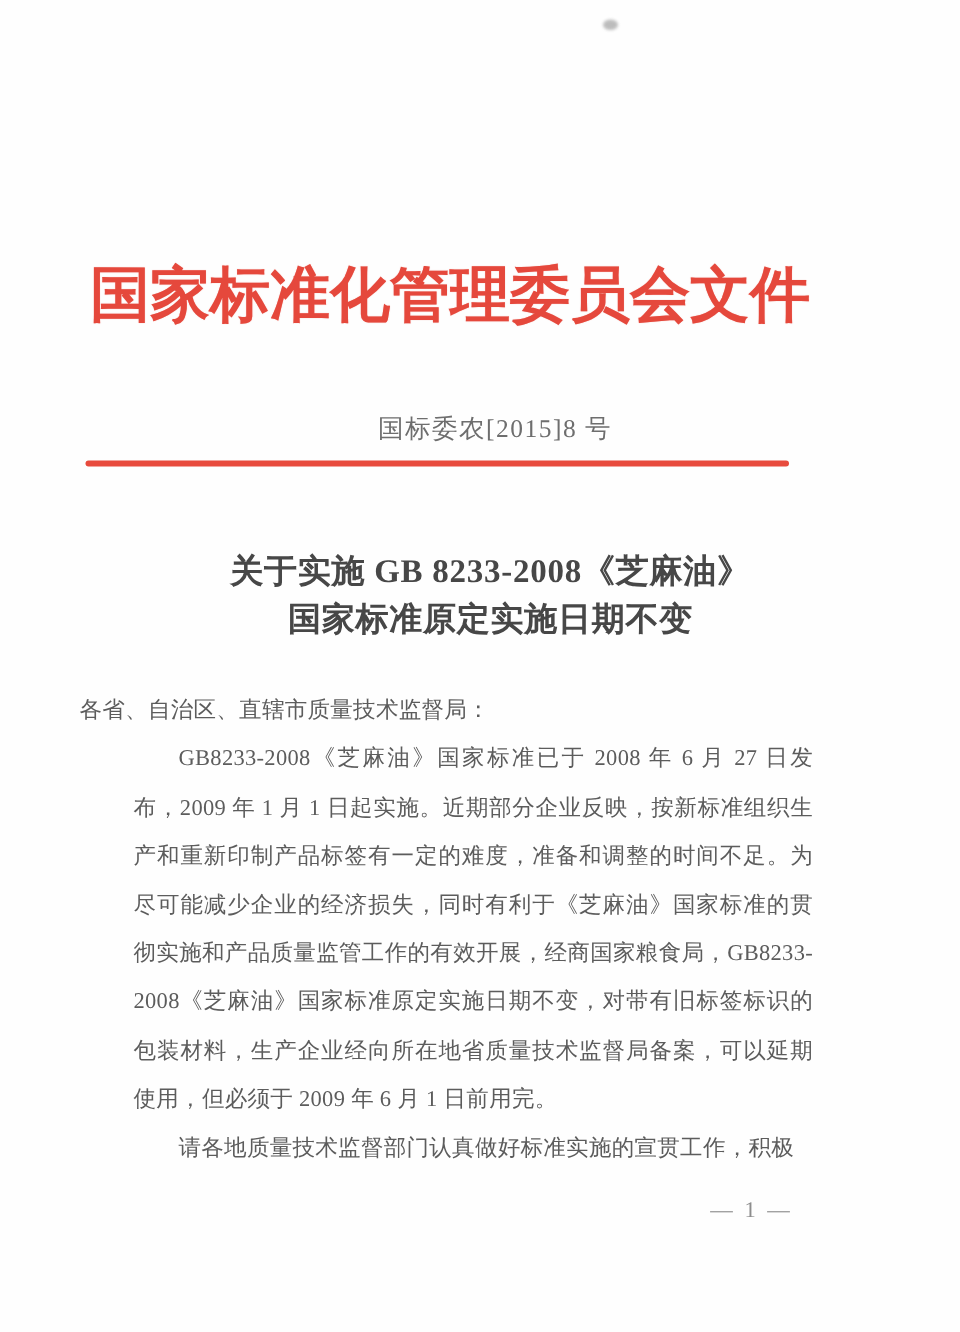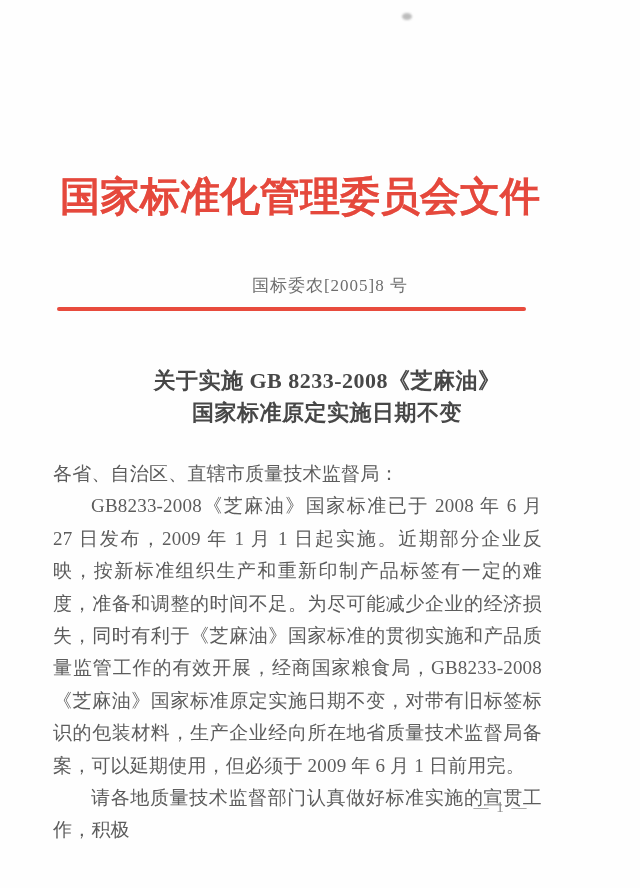--- a/index.html
+++ b/index.html
@@ -70,49 +70,49 @@
     font-size: 22px;
     line-height: 32px;
     color: #474747;
     letter-spacing: 0.5px;
   }
   .body-text {
     position: absolute;
     top: 458px;
     left: 53px;
     width: 489px;
-    font-size: 19px;
+    font-size: 15px;
     line-height: 32.4px;
     color: #5c5c5c;
     text-align: justify;
     letter-spacing: 0.2px;
   }
   .body-text p { margin: 0; }
-  .body-text p.indent { text-indent: 2em; }
+  .body-text p.indent { text-indent: 2em; margin-left: 36px; }
   .page-number {
     position: absolute;
     top: 799px;
     left: 440px;
     width: 122px;
     text-align: center;
     font-size: 15px;
     color: #8d8d8d;
     letter-spacing: 2px;
   }
 </style>
 </head>
 <body>
 
 <div class="page">
 
   <div class="artifact-dot"></div>
 
   <div class="agency-header">国家标准化管理委员会文件</div>
 
-  <div class="doc-number">国标委农[2005]8 号</div>
+  <div class="doc-number">国标委农[2015]8 号</div>
 
   <div class="red-rule"></div>
 
   <div class="notice-title">
     <div>关于实施 GB 8233-2008《芝麻油》</div>
     <div>国家标准原定实施日期不变</div>
   </div>
 
   <div class="body-text">
     <p>各省、自治区、直辖市质量技术监督局：</p>

